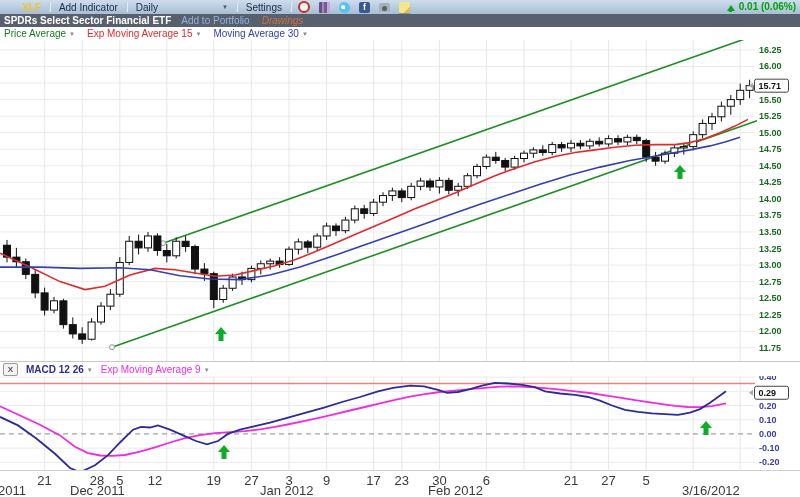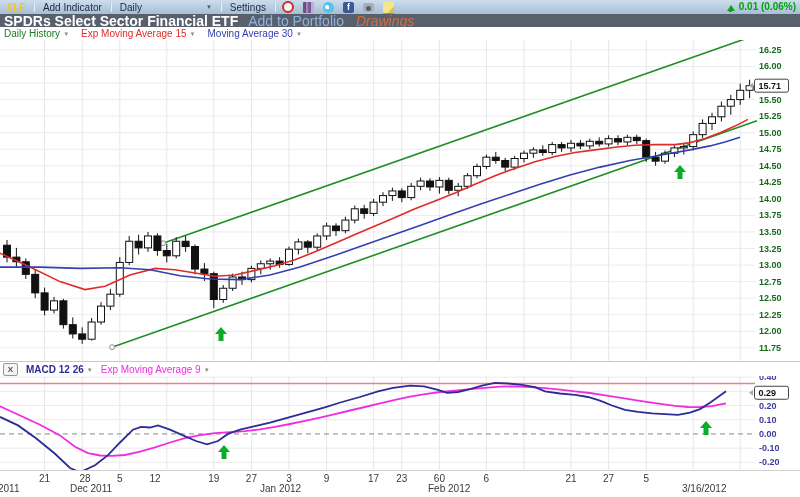--- a/index.html
+++ b/index.html
@@ -3,21 +3,21 @@
 <meta charset="utf-8">
 <style>
   html,body{margin:0;padding:0;background:#fff;width:800px;height:497px;overflow:hidden;
     font-family:"Liberation Sans","DejaVu Sans",sans-serif;}
   .app{position:relative;width:800px;height:497px;background:#fff;}
 
   
   .toolbar{position:absolute;left:0;top:0;width:800px;height:14px;
     background:linear-gradient(#cddded,#a7bed5);border-bottom:1px solid #8fa6bd;
     display:flex;align-items:center;font-size:10px;color:#1b2940;}
-  .toolbar .symbol{color:#f0c330;font-weight:bold;padding:0 8px 0 6px;font-style:italic;}
+  .toolbar .symbol{color:#f0c330;font-weight:bold;padding:0 8px 0 22px;}
   .tb-item{padding:0 8px;cursor:default;white-space:nowrap;}
   .sep{width:1px;height:10px;background:#b9c9da;border-right:1px solid #e6eef6;}
   .dropdown{display:flex;align-items:center;width:92px;justify-content:space-between;padding:0 8px;gap:8px;}
   .caret{color:#47586e;font-size:6px;margin-left:4px;}
   .caret-sm{color:#8a8a8a;font-size:6px;margin-left:3px;}
   .icons{display:flex;align-items:center;gap:9px;margin-left:6px;}
   .icon{width:11px;height:11px;display:inline-block;position:relative;}
   .i-clock{border-radius:50%;background:#fdf6f2;border:2px solid #c53028;width:8px;height:8px;}
   .i-books{background:linear-gradient(90deg,#6b4f7e 0 3px,#a587c0 3px 5px,#7b5a94 5px 8px,#c4a8d8 8px 11px);border-radius:1px;}
   .i-twitter{background:#58c2ee;border-radius:45% 55% 50% 50%/60% 60% 45% 45%;}
@@ -26,21 +26,21 @@
   .i-camera{background:#a7afb7;border-radius:2px;height:9px;margin-top:1px;}
   .i-camera:after{content:"";position:absolute;left:3px;top:3px;width:5px;height:5px;background:#57606a;border-radius:50%;}
   .i-note{background:linear-gradient(135deg,#f6e68a 70%,#d9c152 70%);border-radius:1px;box-shadow:0 1px 1px rgba(0,0,0,.25);}
   .change{position:absolute;right:4px;top:1px;display:flex;align-items:center;color:#00a30a;font-size:10px;font-weight:bold;}
   .up-arrow{width:0;height:0;border-left:4px solid transparent;border-right:4px solid transparent;border-bottom:6px solid #0aa318;display:inline-block;}
   .up-arrow-stem{width:3px;height:4px;background:#0aa318;position:absolute;left:2.5px;top:6px;}
   .arrow-wrap{position:relative;width:9px;height:10px;margin-right:3px;}
 
   
   .subheader{position:absolute;left:0;top:14px;width:800px;height:13px;background:#58606e;
-    display:flex;align-items:center;font-size:14px;color:#fff;}
+    display:flex;align-items:center;font-size:10px;color:#fff;}
   .subheader .name{font-weight:bold;padding-left:4px;letter-spacing:0;}
   .subheader a{text-decoration:none;}
   .lnk-port{color:#8fb3dd;margin-left:10px;}
   .lnk-draw{color:#d4703a;margin-left:12px;font-style:italic;}
 
   
   .price-header{position:absolute;left:0;top:27px;width:800px;height:13px;background:#fff;
     display:flex;align-items:center;font-size:10px;}
   .price-header .item{margin-left:4px;display:flex;align-items:center;}
   .price-header .item + .item{margin-left:12px;}
@@ -55,21 +55,21 @@
   .close-btn{width:13px;height:11px;border:1px solid #999;border-radius:2px;background:#f4f4f4;
     color:#555;font-size:8px;line-height:11px;text-align:center;margin-left:3px;font-weight:bold;}
   .macd-header .item{margin-left:8px;display:flex;align-items:center;}
 
   
   #price-svg{position:absolute;left:0;top:40px;}
   #macd-svg{position:absolute;left:0;top:376px;}
   svg text{font-family:"Liberation Sans","DejaVu Sans",sans-serif;font-size:9px;font-weight:bold;}
 
   
-  .xaxis{position:absolute;left:0;top:470px;width:800px;height:27px;background:#fff;border-top:1px solid #d0d0d0;font-size:10px;color:#3a3a3a;}
+  .xaxis{position:absolute;left:0;top:470px;width:800px;height:27px;background:#fff;border-top:1px solid #d0d0d0;font-size:13px;color:#3a3a3a;}
   .xaxis .day{position:absolute;top:2px;width:24px;text-align:center;}
   .xaxis .month{position:absolute;top:12px;width:60px;}
 </style>
 </head>
 <body>
 
 <div class="app">
 
   <div class="toolbar">
     <span class="symbol">XLF</span>
@@ -100,21 +100,21 @@
   </div>
 
   <div class="subheader">
     <span class="name">SPDRs Select Sector Financial ETF</span>
     <a class="lnk-port" href="#">Add to Portfolio</a>
     <a class="lnk-draw" href="#">Drawings</a>
   </div>
 
   <div class="price-header">
     <span class="item c-green">
-      <span>Daily History</span>
+      <span>Price Average</span>
       <span class="caret-sm">▼</span>
     </span>
     <span class="item c-red">
       <span>Exp Moving Average 15</span>
       <span class="caret-sm">▼</span>
     </span>
     <span class="item c-blue">
       <span>Moving Average 30</span>
       <span class="caret-sm">▼</span>
     </span>
@@ -427,30 +427,30 @@
       </g>
       <g>
         <polygon points="749,16.756 753,13.756 753,19.756" fill="#aaa"></polygon>
         <rect x="754.5" y="10.256" width="34" height="13" fill="#fff" stroke="#444" rx="2"></rect>
         <text x="758.5" y="20.256" fill="#111">0.29</text>
       </g>
     </svg>
 
   <div class="xaxis">
       <div class="day" style="left: 32.6px;">21</div>
-      <div class="day" style="left: 73px;">28</div>
+      <div class="day" style="left: 85px;">28</div>
       <div class="day" style="left: 107.8px;">5</div>
       <div class="day" style="left: 143px;">12</div>
       <div class="day" style="left: 201.8px;">19</div>
       <div class="day" style="left: 239.4px;">27</div>
       <div class="day" style="left: 277px;">3</div>
       <div class="day" style="left: 314.6px;">9</div>
       <div class="day" style="left: 361.6px;">17</div>
       <div class="day" style="left: 389.8px;">23</div>
-      <div class="day" style="left: 427.4px;">60</div>
+      <div class="day" style="left: 427.4px;">30</div>
       <div class="day" style="left: 474.4px;">6</div>
       <div class="day" style="left: 512px; margin-top: 44px;">13</div>
       <div class="day" style="left: 559px;">21</div>
       <div class="day" style="left: 596.6px;">27</div>
       <div class="day" style="left: 634.2px;">5</div>
       <div class="month" style="left: -2px; text-align: left;">2011</div>
       <div class="month" style="left: 70px;">Dec 2011</div>
       <div class="month" style="left: 260px;">Jan 2012</div>
       <div class="month" style="left: 428px;">Feb 2012</div>
       <div class="month" style="left: 600px; margin-top: 28px;">Mar 2012</div>

